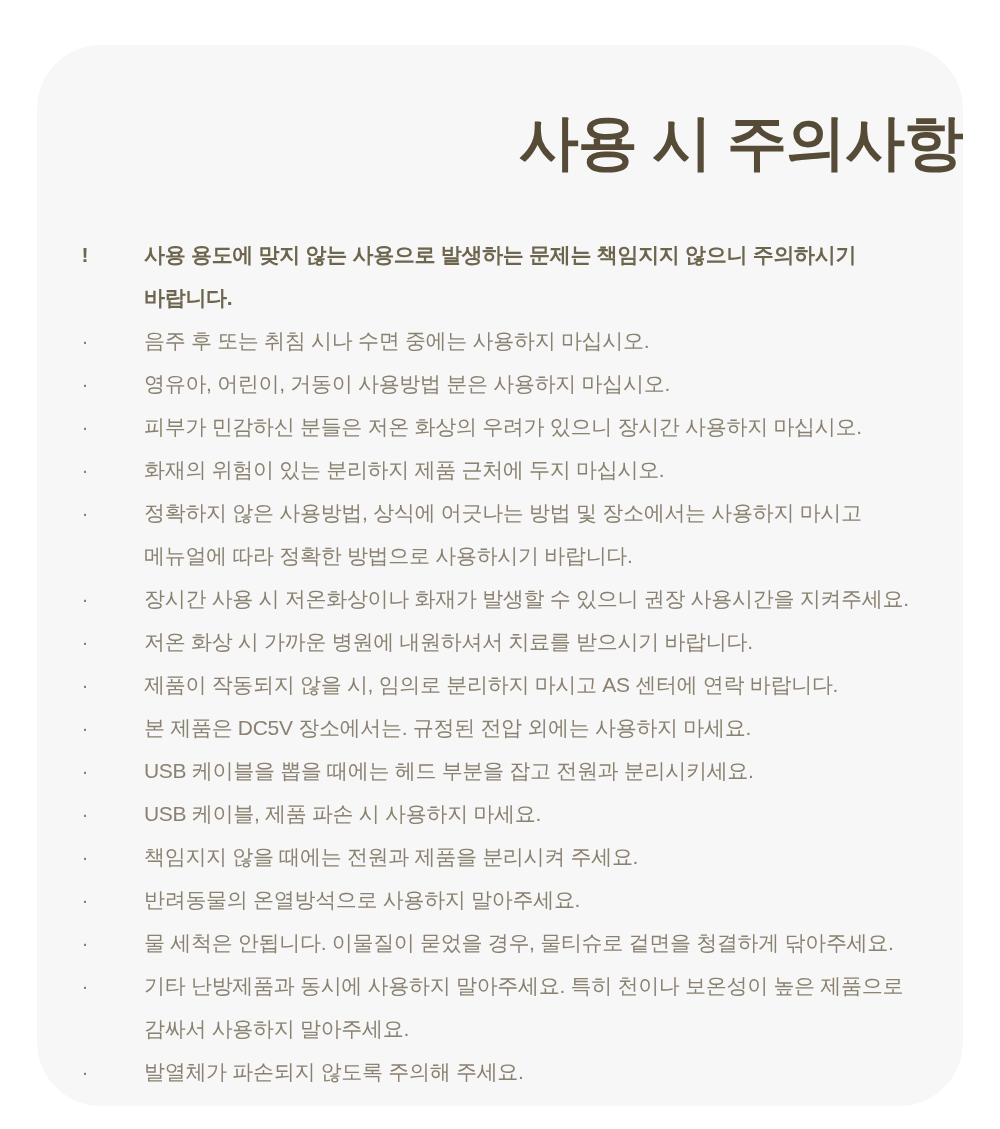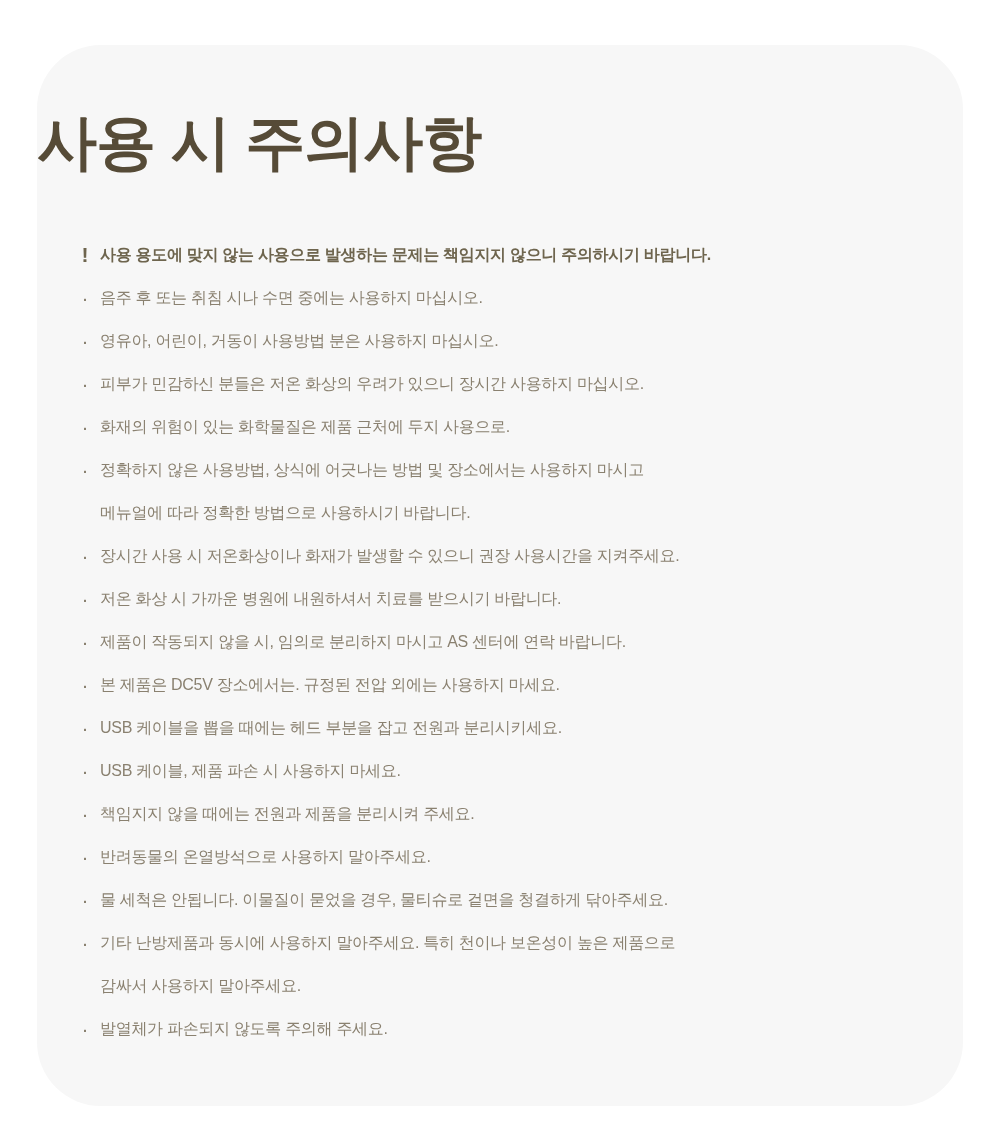--- a/index.html
+++ b/index.html
@@ -26,21 +26,21 @@
     left: 37px;
     top: 45px;
     width: 926px;
     height: 1061px;
     background: var(--card-bg);
     border-radius: 64px;
     overflow: hidden;
   }
   .title {
     margin-top: 62px;
-    text-align: left;
+    text-align: right;
     font-size: 60px;
     line-height: 72px;
     font-weight: 800;
     letter-spacing: -1px;
     color: var(--title-color);
   }
   .notice-list {
     margin-top: 54px;
     padding-left: 33px;
     padding-right: 26px;
@@ -52,26 +52,27 @@
   .marker {
     flex: 0 0 30px;
     width: 30px;
     text-align: center;
     font-size: 21px;
     line-height: 43px;
     color: var(--body-color);
   }
   .text {
     flex: 1 1 auto;
-    font-size: 16px;
+    font-size: 21px;
     line-height: 43px;
     letter-spacing: -0.3px;
     color: var(--body-color);
     white-space: pre-line;
     word-break: keep-all;
+    margin-left: 44px;
   }
   .row.lead .marker,
   .row.lead .text {
     font-weight: 700;
     color: var(--lead-color);
   }
 </style>
 </head>
 <body>
 
@@ -96,21 +97,21 @@
         <span class="text">영유아, 어린이, 거동이 사용방법 분은 사용하지 마십시오.</span>
       </div>
 
       <div class="row">
         <span class="marker">·</span>
         <span class="text">피부가 민감하신 분들은 저온 화상의 우려가 있으니 장시간 사용하지 마십시오.</span>
       </div>
 
       <div class="row">
         <span class="marker">·</span>
-        <span class="text">화재의 위험이 있는 화학물질은 제품 근처에 두지 사용으로.</span>
+        <span class="text">화재의 위험이 있는 분리하지 제품 근처에 두지 마십시오.</span>
       </div>
 
       <div class="row">
         <span class="marker">·</span>
         <span class="text">정확하지 않은 사용방법, 상식에 어긋나는 방법 및 장소에서는 사용하지 마시고
 메뉴얼에 따라 정확한 방법으로 사용하시기 바랍니다.</span>
       </div>
 
       <div class="row">
         <span class="marker">·</span>

